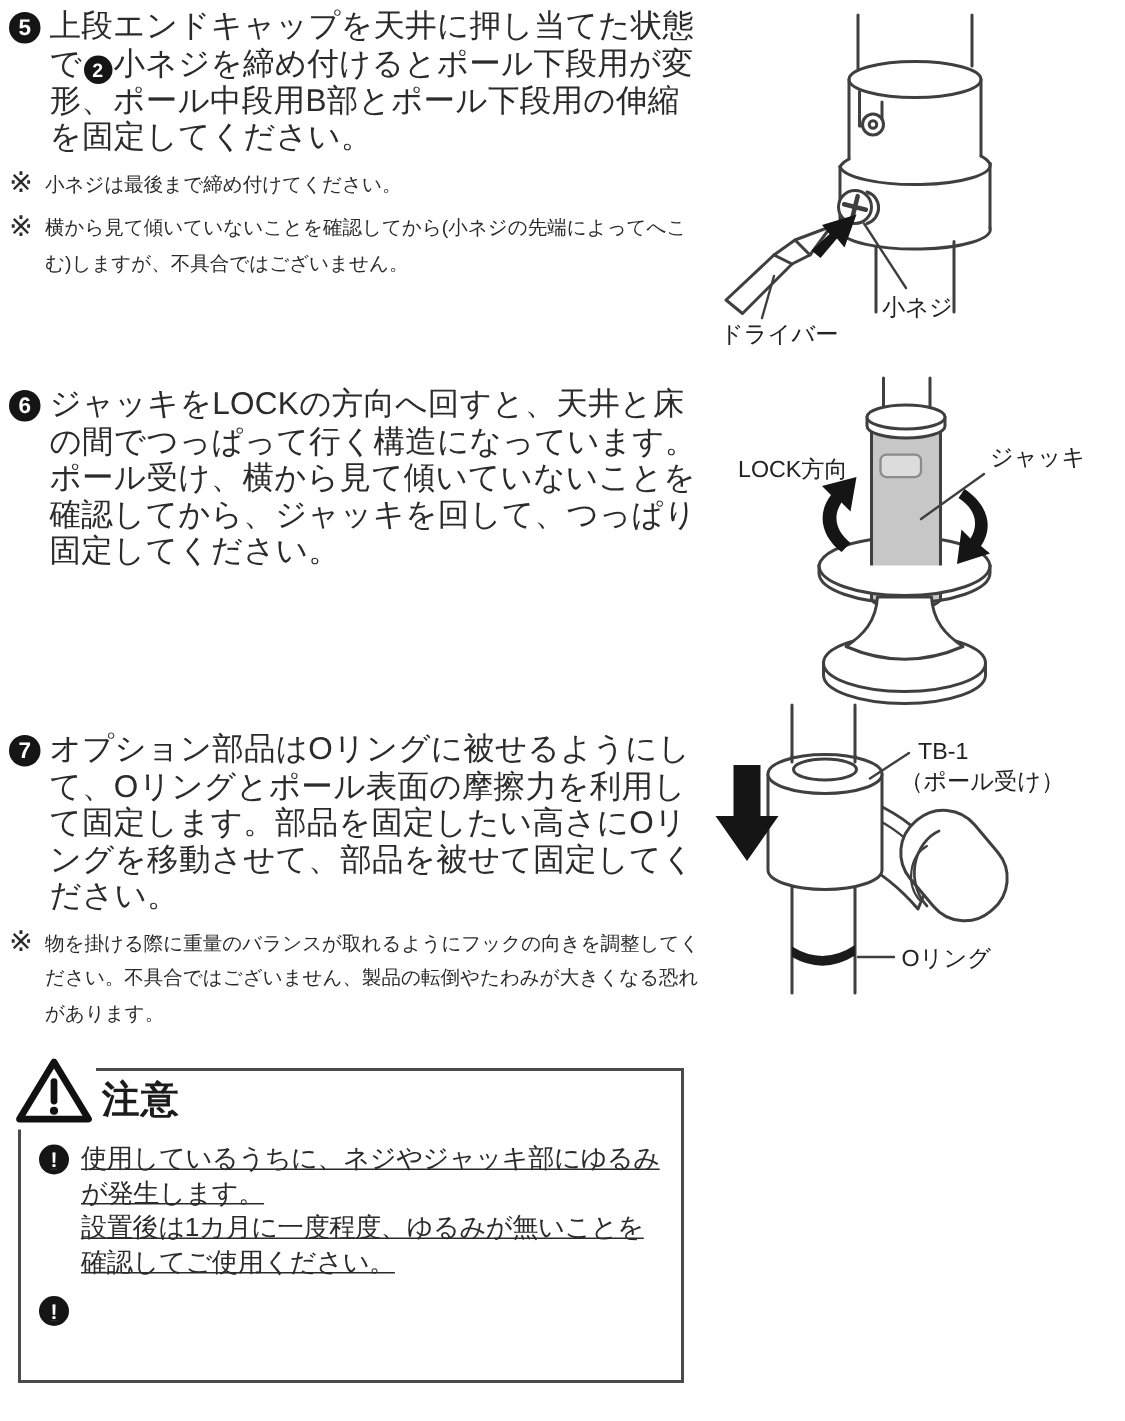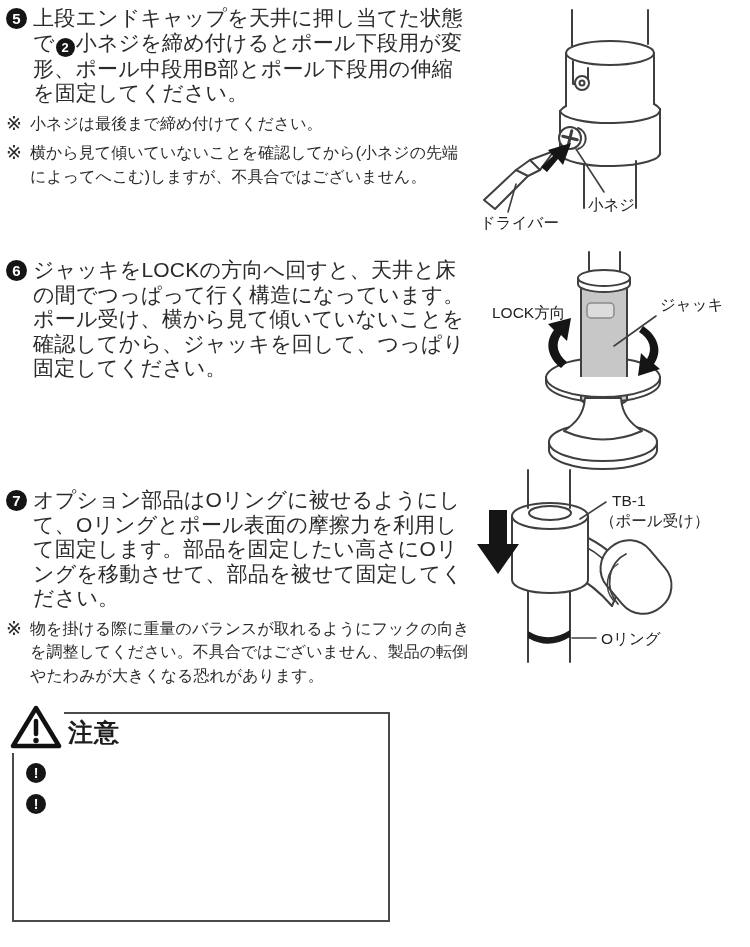--- a/index.html
+++ b/index.html
@@ -19,32 +19,32 @@
   }
   .badge.inline {
     display:inline-block; width:19px; height:19px; line-height:19px;
     font-size:13px; vertical-align:-2px; margin:0 1px;
   }
   .step-text {
     margin:0; font-size:21px; line-height:24.5px; letter-spacing:0.2px;
   }
   .note { display:flex; margin-top:6px; }
   .note-marker { flex:0 0 24px; font-size:19px; line-height:23.5px; }
-  .note-text { margin:0; font-size:16px; line-height:23.5px; letter-spacing:0; }
+  .note-text { margin:0; font-size:13px; line-height:23.5px; letter-spacing:0; }
 
   
   .fig { position:absolute; }
   .fig svg text {
     font-family:"Liberation Sans","DejaVu Sans",sans-serif;
     font-size:15.5px; fill:#222; stroke:none;
   }
 
   
   #caution {
-    position:absolute; left:12px; top:712px; width:378px; height:210px;
+    position:absolute; left:12px; top:712px; width:444px; height:210px;
     border:2px solid #4a4a4a; background:#fff; box-sizing:border-box;text-decoration:underline;
   }
   .caution-header { position:relative; height:40px; }
   .warn-wrap {
     position:absolute; left:-6px; top:-13px; width:56px; height:52px;
     background:#fff; display:flex; align-items:center; justify-content:center;
   }
   .caution-title {
     position:absolute; left:54px; top:2px;
     font-size:25px; font-weight:bold; color:#1c1c1c; letter-spacing:1px;
@@ -203,18 +203,20 @@
         <path d="M26,4 L49,42 L3,42 Z" fill="#fff" stroke="#111" stroke-width="4.5" stroke-linejoin="round"></path>
         <path d="M26,17 V30" stroke="#111" stroke-width="4.5" stroke-linecap="round"></path>
         <circle cx="26" cy="36.5" r="2.7" fill="#111"></circle>
       </svg>
     </div>
     <span class="caution-title">注意</span>
   </div>
   <div class="caution-item">
     <span class="excl-badge">!</span>
     <div class="caution-text">
+      <div>使用しているうちに、ネジやジャッキ部にゆるみが発生します。</div>
+      <div>設置後は1カ月に一度程度、ゆるみが無いことを確認してご使用ください。</div>
     </div>
   </div>
   <div class="caution-item">
     <span class="excl-badge">!</span>
   </div>
 </div>
 
 </body></html>

